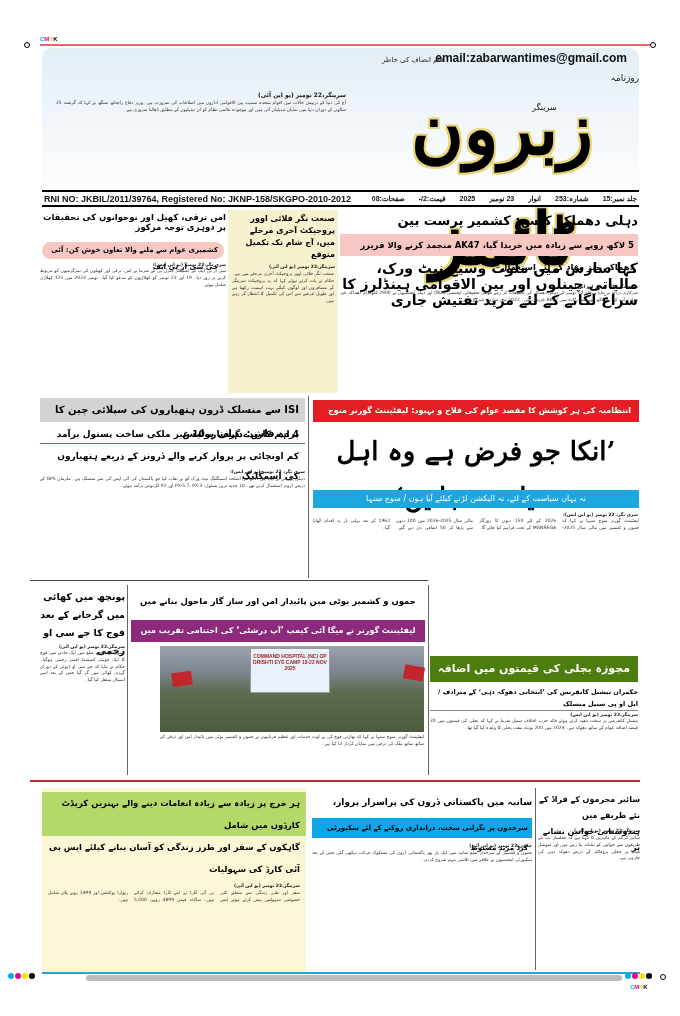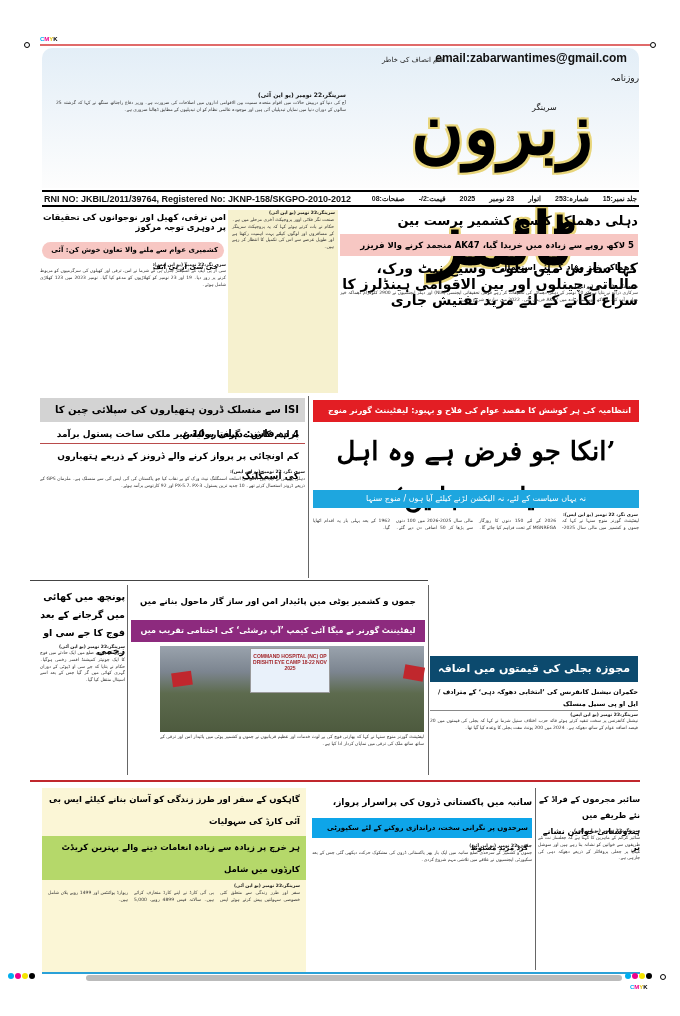--- a/index.html
+++ b/index.html
@@ -62,20 +62,21 @@
   </div>
 </div>
 
 <div class="abs hl rtl" style="left:340px;top:210px;width:298px;font-size:13px;line-height:22px">دہلی دھماکہ کیس: کشمیر پرست بین الاقوامی ہینڈلرز نیٹ ورک بے نقاب</div>
 <div class="abs pinkbar hl rtl" style="left:340px;top:234px;width:298px;height:22px;font-size:8.5px;line-height:22px;padding:0 4px">5 لاکھ روپے سے زیادہ میں خریدا گیا، AK47 منجمد کرنے والا فریزر دھماکہ خیز مواد کے لئے استعمال</div>
 <div class="abs hl rtl" style="left:340px;top:260px;width:298px;font-size:14px">کہا سازش میں ملوث وسیع نیٹ ورک، مالیاتی چینلوں اور بین الاقوامی ہینڈلرز کا سراغ لگانے کے لئے مزید تفتیش جاری</div>
 <div class="abs rtl" style="left:340px;top:284px;width:298px;font-size:4.5px;font-weight:bold">سری نگر، 22 نومبر (یو این ایس):</div>
 <div class="abs body-text rtl" style="left:340px;top:290px;width:298px;height:102px">سرکاری ذرائع نے بتایا ہے کہ 10 نومبر کے دہلی دھماکے کی تحقیقات کر رہے قومی تحقیقاتی ایجنسی (NIA) اور دیگر ایجنسیوں نے 2900 کلوگرام دھماکہ خیز مواد برآمد کیا۔ 5 لاکھ روپے سے زیادہ میں AK47 خریدی گئی۔ 2022 میں سازش شروع ہوئی۔</div>
 
 <div class="abs" style="left:228px;top:210px;width:110px;height:183px;background:#f6f1cf">
+  <div class="hl rtl" style="font-size:8px;padding:3px;line-height:12px">صنعت نگر فلائی اوور پروجیکٹ آخری مرحلے میں، آج شام تک تکمیل متوقع</div>
   <div class="rtl" style="font-size:4.5px;font-weight:bold;padding:0 3px">سرینگر،22 نومبر (یو این آئی)</div>
   <div class="body-text rtl" style="padding:2px 4px;height:130px">صنعت نگر فلائی اوور پروجیکٹ آخری مرحلے میں ہے۔ حکام نے بات کرتے ہوئے کہا کہ یہ پروجیکٹ سرینگر کے مسافروں اور لوگوں کیلئے بہت اہمیت رکھتا ہے اور طویل عرصے سے اس کی تکمیل کا انتظار کر رہے ہیں۔</div>
 </div>
 
 <div class="abs hl rtl" style="left:40px;top:212px;width:186px;font-size:8.5px">امن ترقی، کھیل اور نوجوانوں کی تحقیقات پر دوہری توجہ مرکوز</div>
 <div class="abs pinkbar hl rtl" style="left:42px;top:242px;width:182px;height:17px;border-radius:9px;font-size:7px;line-height:17px;padding:0 6px">کشمیری عوام سے ملنے والا تعاون خوش کن: آئی جی سی آر پی ایف</div>
 <div class="abs rtl" style="left:140px;top:262px;width:86px;font-size:4.5px;font-weight:bold">سری نگر،22 نومبر (یو این ایس):</div>
 <div class="abs body-text rtl" style="left:40px;top:268px;width:186px;height:120px">سی آر پی ایف کے انسپکٹر جنرل پی کے شرما نے امن، ترقی اور کھیلوں کی سرگرمیوں کو مربوط کرنے پر زور دیا۔ 19 اور 23 نومبر کو کھلاڑیوں کو مدعو کیا گیا۔ نومبر 2023 میں 123 کھلاڑی شامل ہوئے۔</div>
 
 <div class="abs hl rtl" style="left:40px;top:398px;width:265px;height:24px;background:#d3d3d3;font-size:10px;line-height:24px;padding:0 6px">ISI سے منسلک ڈرون ہتھیاروں کی سپلائی چین کا پردہ فاش: دہلی پولیس</div>
@@ -104,30 +105,30 @@
 <div class="abs hl rtl" style="left:131px;top:620px;width:294px;height:22px;background:#8d2a7e;color:#fff;font-size:8px;line-height:22px;padding:0 6px;text-align:center">لیفٹیننٹ گورنر نے میگا آئی کیمپ ’آپ درشٹی‘ کی اختتامی تقریب میں شرکت کی</div>
 <div class="abs photo" style="left:160px;top:646px;width:264px;height:86px">
   <div class="banner">COMMAND HOSPITAL (NC) OP DRISHTI EYE CAMP 18-22 NOV 2025</div>
   <div class="flag" style="left:12px;top:26px;transform:rotate(-8deg)"></div>
   <div class="flag" style="left:244px;top:20px;transform:rotate(10deg)"></div>
 </div>
 <div class="abs body-text rtl" style="left:160px;top:734px;width:264px;height:42px">لیفٹیننٹ گورنر منوج سنہا نے کہا کہ بھارتی فوج کی بے لوث خدمات اور عظیم قربانیوں نے جموں و کشمیر یوٹی میں پائیدار امن اور ترقی کے ساتھ ساتھ ملک کی ترقی میں نمایاں کردار ادا کیا ہے۔</div>
 
 <div class="abs col-rule" style="left:428px;top:585px;height:190px"></div>
 
-<div class="abs hl rtl" style="left:430px;top:656px;width:208px;height:26px;background:#0c4a6e;color:#fff;font-size:11px;line-height:26px;text-align:center">مجوزہ بجلی کی قیمتوں میں اضافہ</div>
+<div class="abs hl rtl" style="left:430px;top:656px;width:208px;height:26px;background:#4d7c0f;color:#fff;font-size:11px;line-height:26px;text-align:center">مجوزہ بجلی کی قیمتوں میں اضافہ</div>
 <div class="abs hl rtl" style="left:430px;top:686px;width:208px;font-size:6.5px;line-height:12px;border-bottom:1px solid #888">حکمران نیشنل کانفرنس کی ’انتخابی دھوکہ دہی‘ کے مترادف / ایل او پی سنیل منسلک</div>
 <div class="abs rtl" style="left:430px;top:712px;width:208px;font-size:4.5px;font-weight:bold">سرینگر،22 نومبر (یو این ایس)</div>
 <div class="abs body-text rtl" style="left:430px;top:718px;width:208px;height:58px">نیشنل کانفرنس پر سخت تنقید کرتے ہوئے قائد حزب اختلاف سنیل شرما نے کہا کہ بجلی کی قیمتوں میں 20 فیصد اضافہ عوام کے ساتھ دھوکہ ہے۔ 2024 میں 200 یونٹ مفت بجلی کا وعدہ کیا گیا تھا۔</div>
 
 <div class="abs" style="left:30px;top:780px;width:610px;height:2px;background:#c0272d"></div>
 
 <div class="abs" style="left:42px;top:788px;width:264px;height:184px;background:#fbf6d6">
+  <div class="hl rtl" style="background:#b5d86a;font-size:8.5px;line-height:22px;padding:0 6px;margin-top:4px">ہر خرچ پر زیادہ سے زیادہ انعامات دینے والے بہترین کریڈٹ کارڈوں میں شامل</div>
   <div class="hl rtl" style="font-size:8.5px;line-height:22px;padding:0 6px">گاہکوں کے سفر اور طرز زندگی کو آسان بنانے کیلئے ایس بی آئی کارڈ کی سہولیات</div>
-  <div class="hl rtl" style="background:#b5d86a;font-size:8.5px;line-height:22px;padding:0 6px;margin-top:4px">ہر خرچ پر زیادہ سے زیادہ انعامات دینے والے بہترین کریڈٹ کارڈوں میں شامل</div>
   <div class="rtl" style="font-size:4.5px;font-weight:bold;padding:3px 6px 0">سرینگر،22 نومبر (یو این آئی)</div>
   <div class="body-text rtl" style="padding:2px 6px;height:118px;column-count:3;column-gap:6px">سفر اور طرز زندگی سے متعلق کئی خصوصی سہولتیں پیش کرتے ہوئے ایس بی آئی کارڈ نے اپنے کارڈ متعارف کرائے ہیں۔ سالانہ فیس 4899 روپے، 5,000 ریوارڈ پوائنٹس اور 1499 روپے پلان شامل ہیں۔</div>
 </div>
 
 <div class="abs hl rtl" style="left:312px;top:792px;width:220px;font-size:9px;line-height:20px">سانبہ میں پاکستانی ڈرون کی پراسرار پرواز، سکیورٹی ایجنسیاں چوکس</div>
 <div class="abs hl rtl" style="left:312px;top:818px;width:220px;height:20px;background:#0ea5e9;font-size:7px;line-height:20px;padding:0 4px">سرحدوں پر نگرانی سخت، دراندازی روکنے کے لئے سکیورٹی گرڈ مزید مضبوط</div>
 <div class="abs rtl" style="left:312px;top:843px;width:220px;font-size:4.5px;font-weight:bold">جموں،22 نومبر (یو این آئی)</div>
 <div class="abs body-text rtl" style="left:312px;top:850px;width:220px;height:120px">جموں و کشمیر کے سرحدی ضلع سانبہ میں ایک بار پھر پاکستانی ڈرون کی مشکوک حرکت دیکھی گئی جس کے بعد سکیورٹی ایجنسیوں نے علاقے میں تلاشی مہم شروع کردی۔</div>
 
 <div class="abs col-rule" style="left:535px;top:788px;height:182px"></div>

